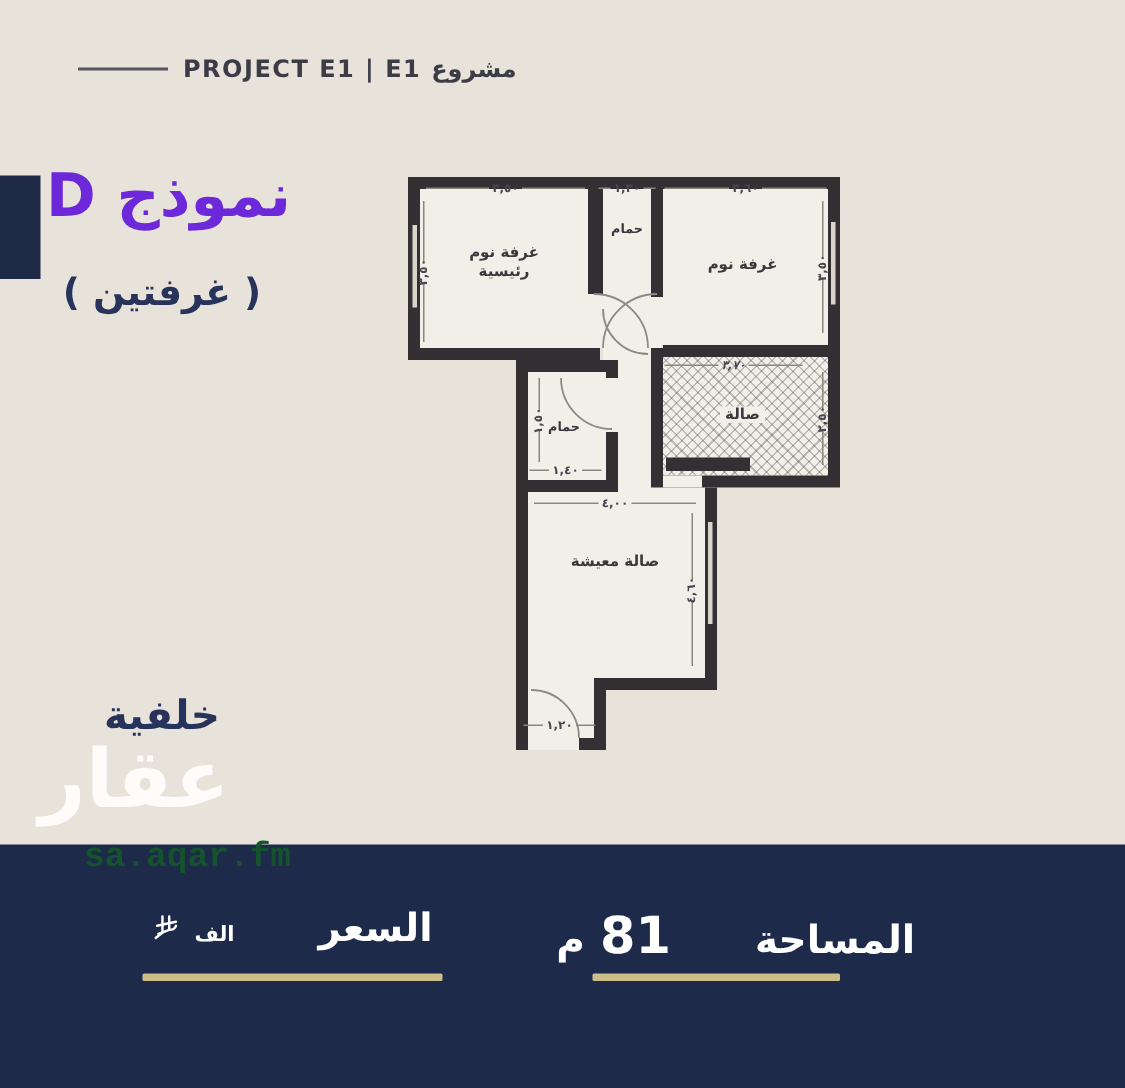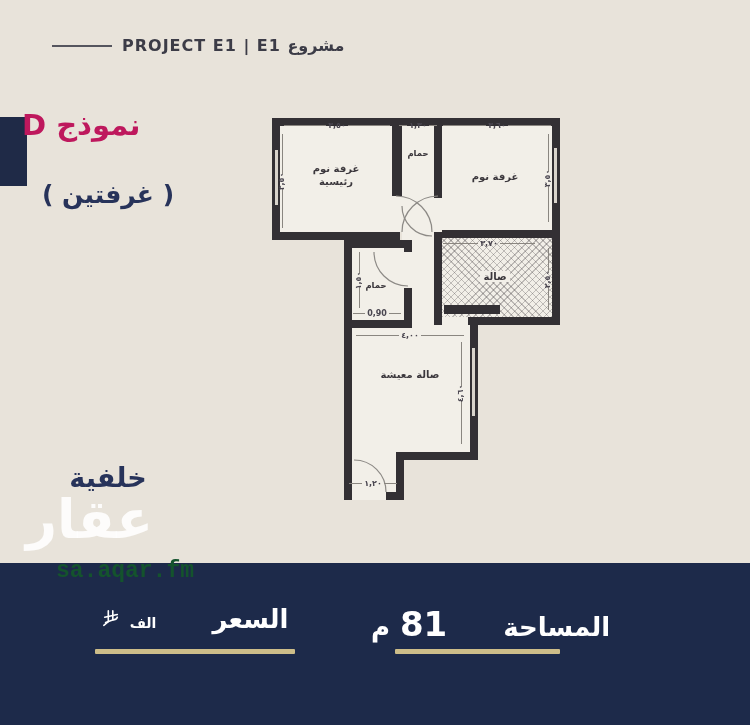--- a/index.html
+++ b/index.html
@@ -8,22 +8,22 @@
     background:#e8e3da;
     font-family:"DejaVu Sans",sans-serif;
   }
   .abs{position:absolute;}
   
   .brand{position:absolute;left:52px;top:36px;display:flex;align-items:center;gap:10px;}
   .brand-dash{width:60px;height:2px;background:#55555e;}
   .brand-text{font-size:16px;font-weight:bold;color:#3c3c47;letter-spacing:1px;white-space:nowrap;}
   
   .navy-square{position:absolute;left:0;top:117px;width:27px;height:69px;background:#1f2a47;}
-  .model-title{position:absolute;left:22px;top:108px;width:172px;text-align:left;
-    font-size:29px;font-weight:bold;color:#be185d;direction:rtl;}
+  .model-title{position:absolute;left:22px;top:108px;width:172px;text-align:right;
+    font-size:40px;font-weight:bold;color:#6d28d9;direction:rtl;}
   .model-subtitle{position:absolute;left:22px;top:180px;width:172px;text-align:center;
     font-size:25px;font-weight:bold;color:#27335a;direction:rtl;}
   .view-label{position:absolute;left:22px;top:462px;width:172px;text-align:center;
     font-size:27px;font-weight:bold;color:#27335a;}
   
   .wm-logo{position:absolute;left:26px;top:490px;font-size:54px;font-weight:bold;
     color:rgba(255,255,255,0.88);direction:rtl;line-height:1.1;}
   .wm-site{position:absolute;left:56px;top:558px;font-size:23px;font-weight:bold;color:#14532d;
     font-family:Liberation Mono, monospace;}
   
@@ -126,31 +126,31 @@
     </div>
   <div class="dh" style="left:399px;top:121px;width:38px;text-align:right;">
       <span>١,٣٠</span>
     </div>
   <div class="dh" style="left:443px;top:121px;width:108px;">
       <span>٣,٦٠</span>
     </div>
   <div class="dv" style="left:542px;top:134px;height:88px;">
       <span>٣,٥٠</span>
     </div>
-  <div class="dh" style="left:443px;top:239px;width:92px;">
+  <div class="dh" style="left:443px;top:239px;width:92px;font-style:italic;">
       <span>٣,٧٠</span>
     </div>
   <div class="dv" style="left:542px;top:248px;height:62px;">
       <span>٢,٥٠</span>
     </div>
   <div class="dv" style="left:353px;top:252px;height:56px;">
       <span>١,٥٠</span>
     </div>
   <div class="dh" style="left:353px;top:309px;width:48px;">
-      <span>0,90</span>
+      <span>١,٤٠</span>
     </div>
   <div class="dh" style="left:356px;top:331px;width:108px;">
       <span>٤,٠٠</span>
     </div>
   <div class="dv" style="left:455px;top:342px;height:102px;">
       <span>٤,٦٠</span>
     </div>
   <div class="dh" style="left:349px;top:479px;width:48px;">
       <span>١,٢٠</span>
     </div>

